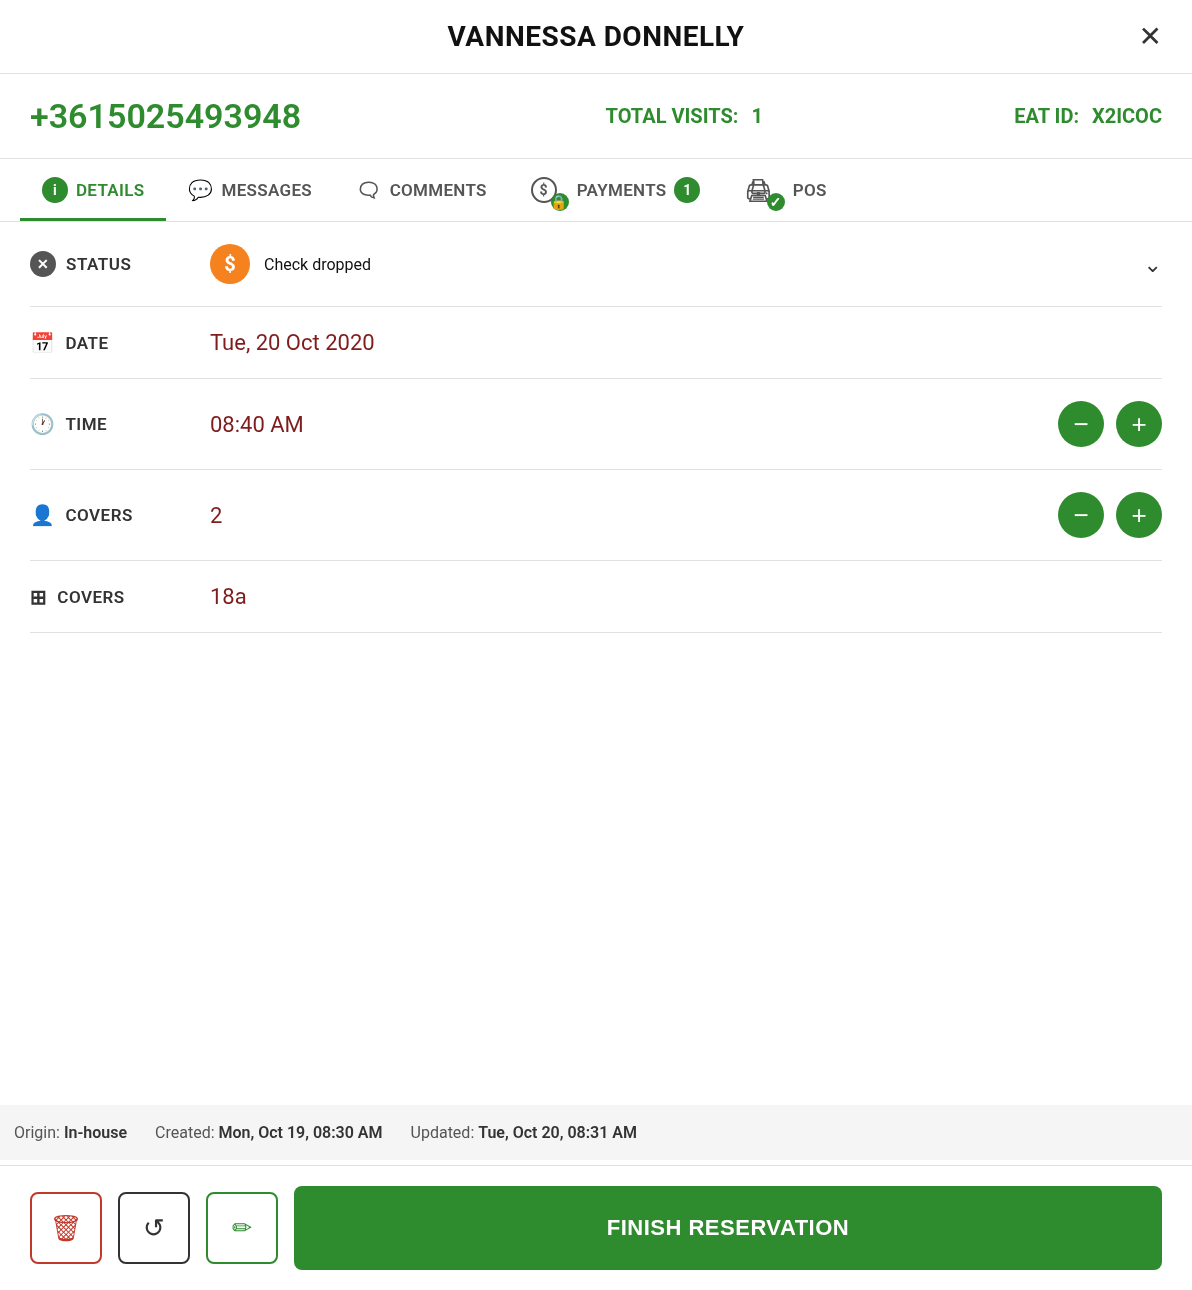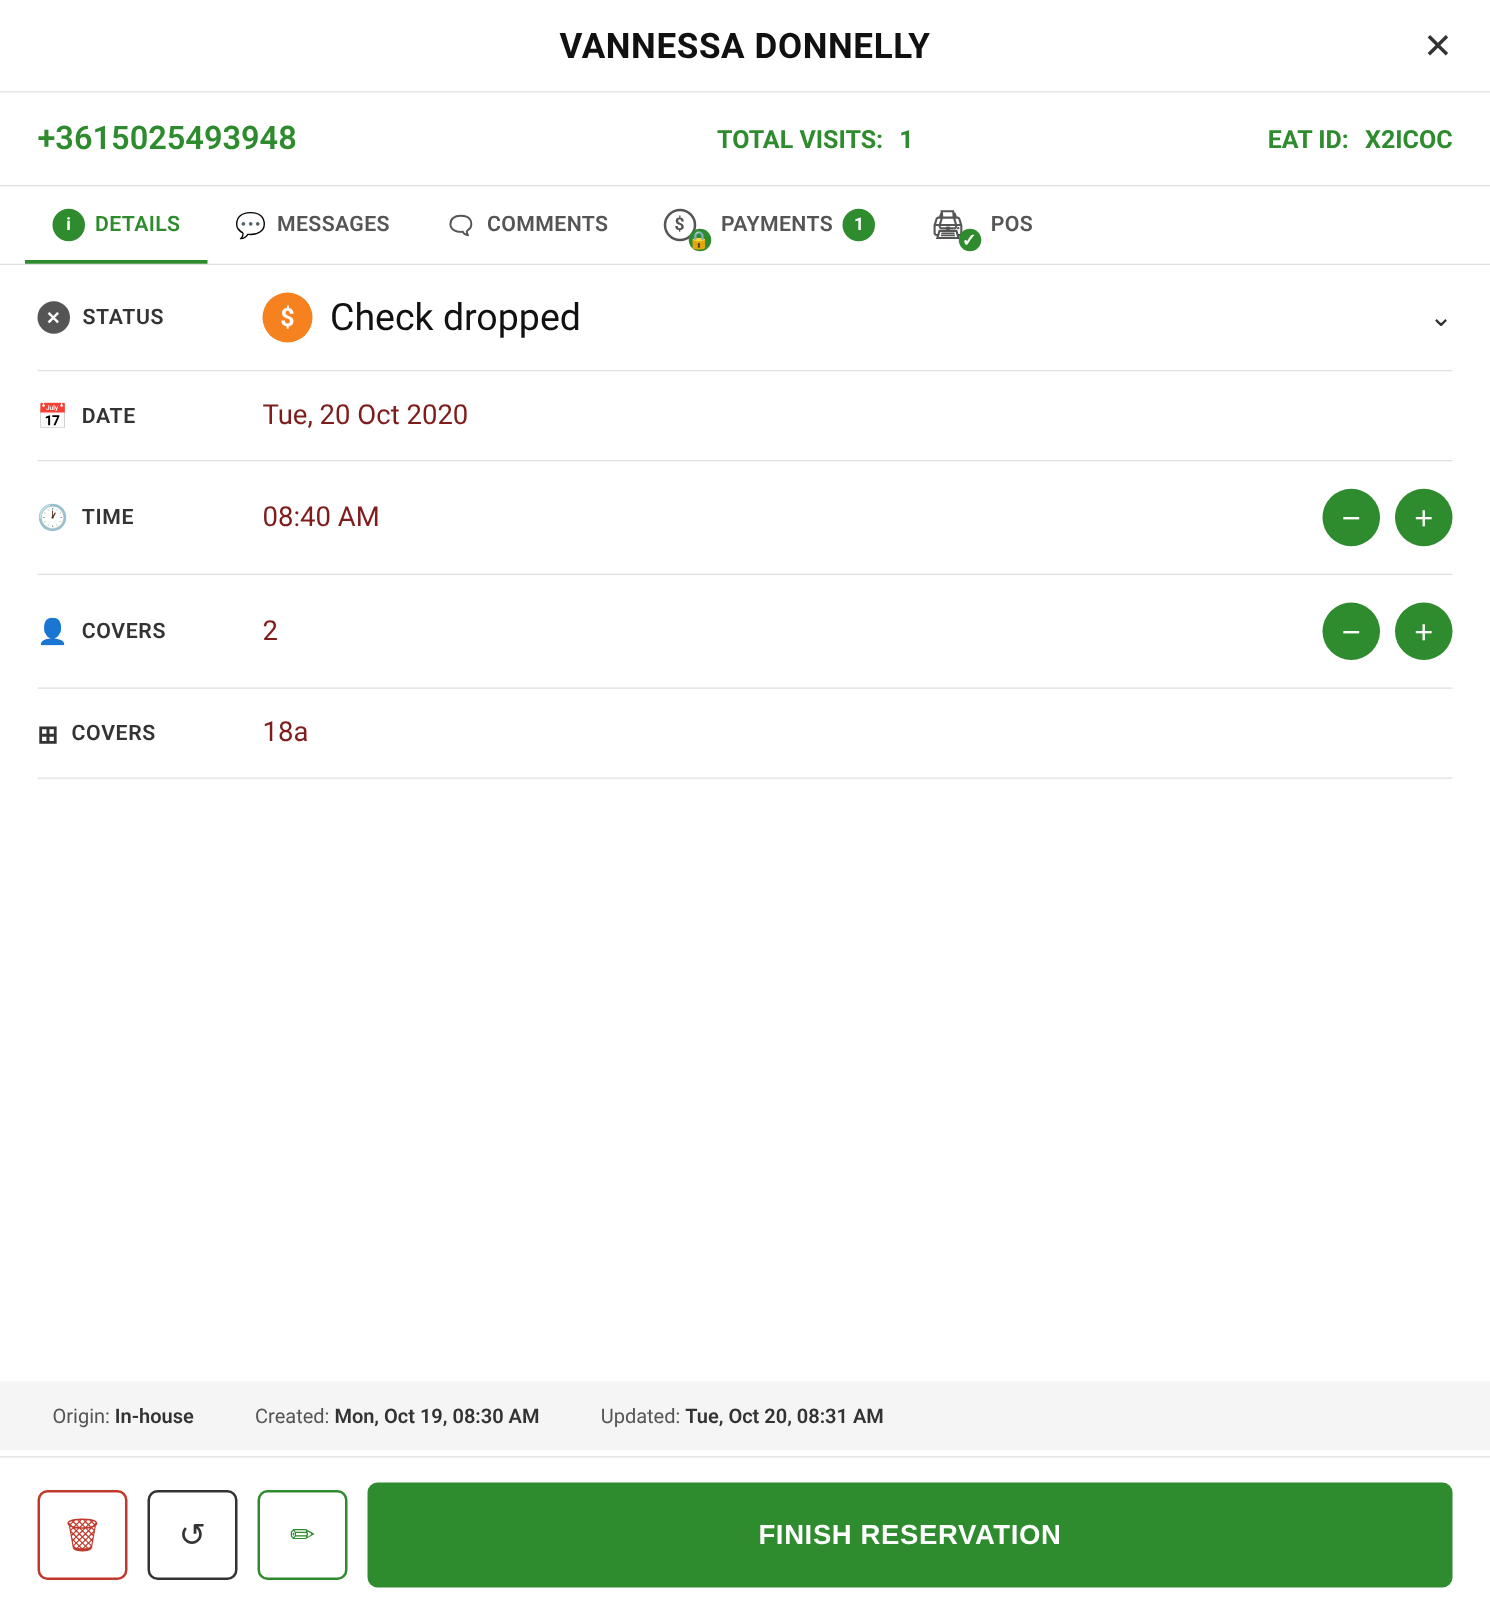--- a/index.html
+++ b/index.html
@@ -42,21 +42,21 @@
 
     
     .info-row {
       display: flex;
       align-items: center;
       padding: 22px 30px;
       border-bottom: 1px solid #e0e0e0;
       gap: 0;
     }
     .phone {
-      font-size: 26px;
+      font-size: 34px;
       font-weight: 600;
       color: #2e8b2e;
       flex: 0 0 auto;
       margin-right: 53px;
     }
     .total-visits {
       font-size: 20px;
       color: #555;
       flex: 1;
       text-align: center;
@@ -249,21 +249,21 @@
       border-radius: 50%;
       background: #f5821f;
       color: white;
       display: flex;
       align-items: center;
       justify-content: center;
       font-size: 20px;
       font-weight: 700;
     }
     .status-text {
-      font-size: 30px;
+      font-size: 16px;
       color: #111;
     }
     .chevron-down {
       font-size: 22px;
       color: #333;
       margin-left: auto;
     }
 
     .x-icon {
       width: 26px;
@@ -276,26 +276,26 @@
       justify-content: center;
       font-size: 14px;
     }
 
     
     .footer-info {
       position: absolute;
       bottom: 130px;
       left: 0;
       right: 0;
-      padding: 18px 42px;
+      padding: 18px 14px;
       background: #f5f5f5;
       font-size: 16px;
       color: #555;
       display: flex;
-      gap: 49px;
+      gap: 28px;
     }
     .footer-info span.label {
       color: #555;
     }
     .footer-info span.value {
       font-weight: 600;
       color: #333;
     }
 
     .footer-actions {

